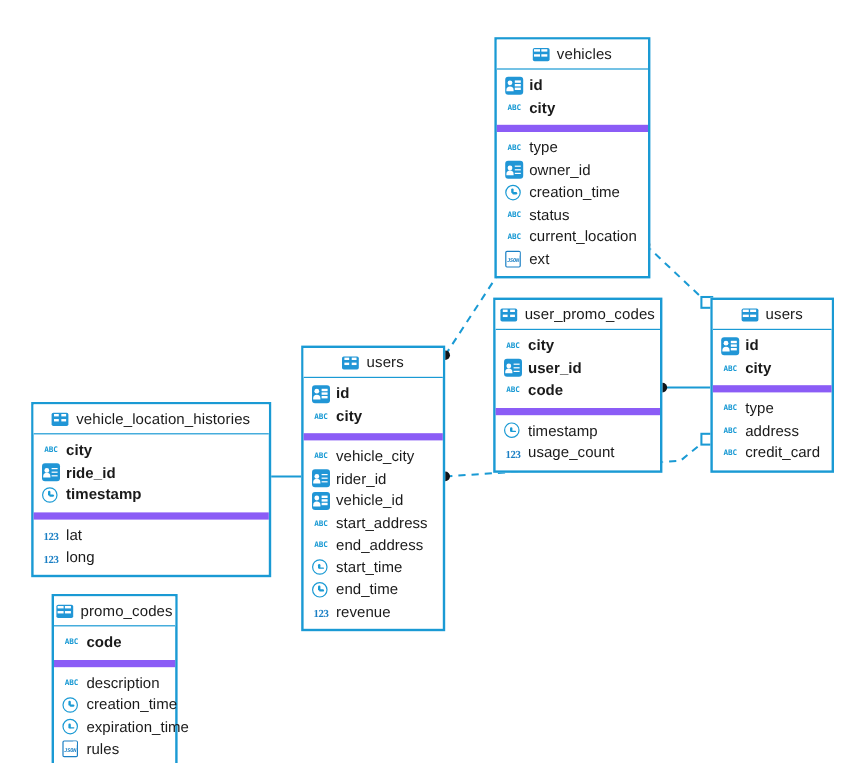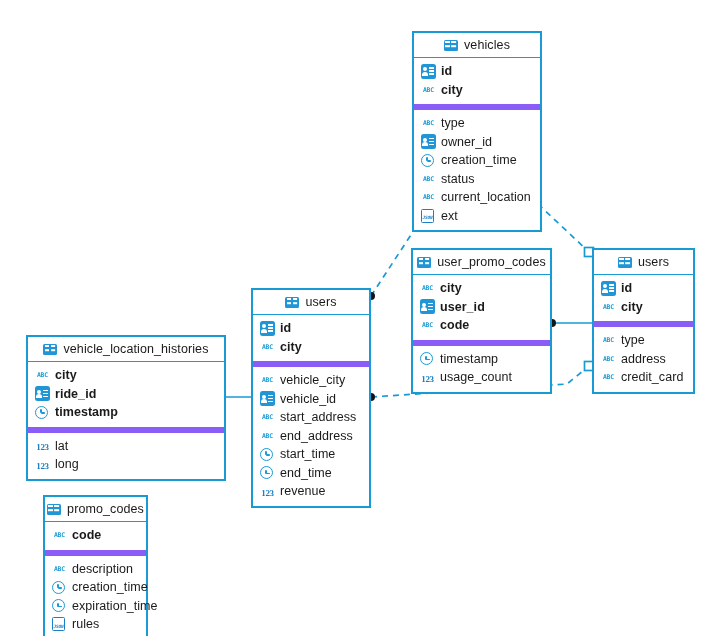--- a/index.html
+++ b/index.html
@@ -287,20 +287,26 @@
       </div>
       <div class="sec">
         <div class="row">
           <span class="ic ic-str">ABC</span>
           <span class="col-name">vehicle_city</span>
         </div>
         <div class="row">
           <span class="ic ic-uuid">
             <i></i>
           </span>
+          <span class="col-name">rider_id</span>
+        </div>
+        <div class="row">
+          <span class="ic ic-uuid">
+            <i></i>
+          </span>
           <span class="col-name">vehicle_id</span>
         </div>
         <div class="row">
           <span class="ic ic-str">ABC</span>
           <span class="col-name">start_address</span>
         </div>
         <div class="row">
           <span class="ic ic-str">ABC</span>
           <span class="col-name">end_address</span>
         </div>

